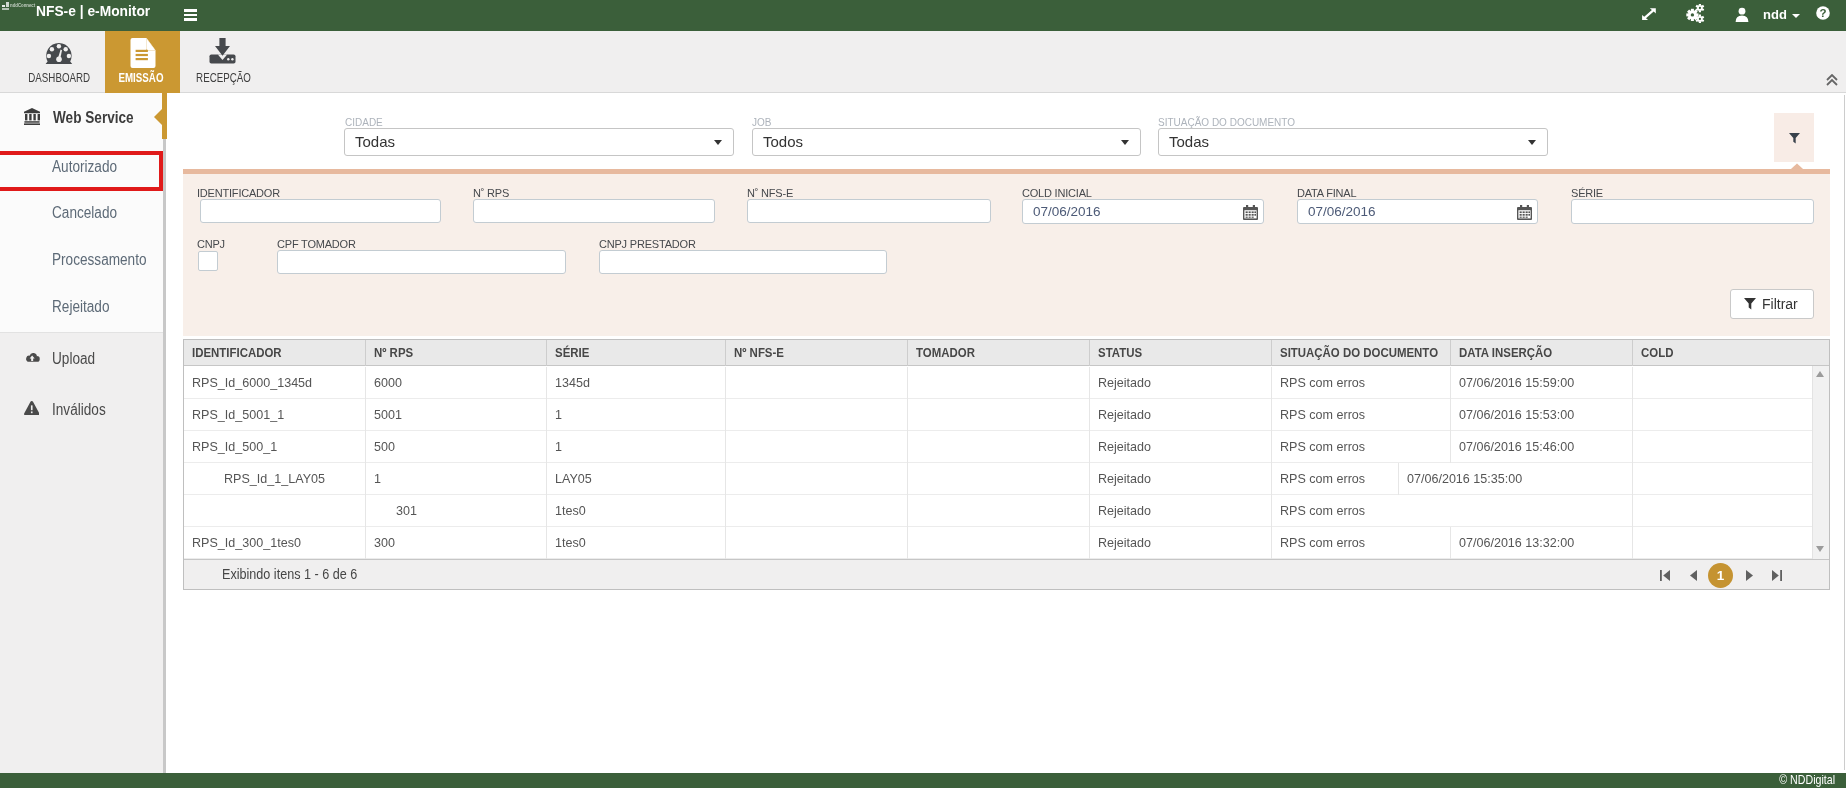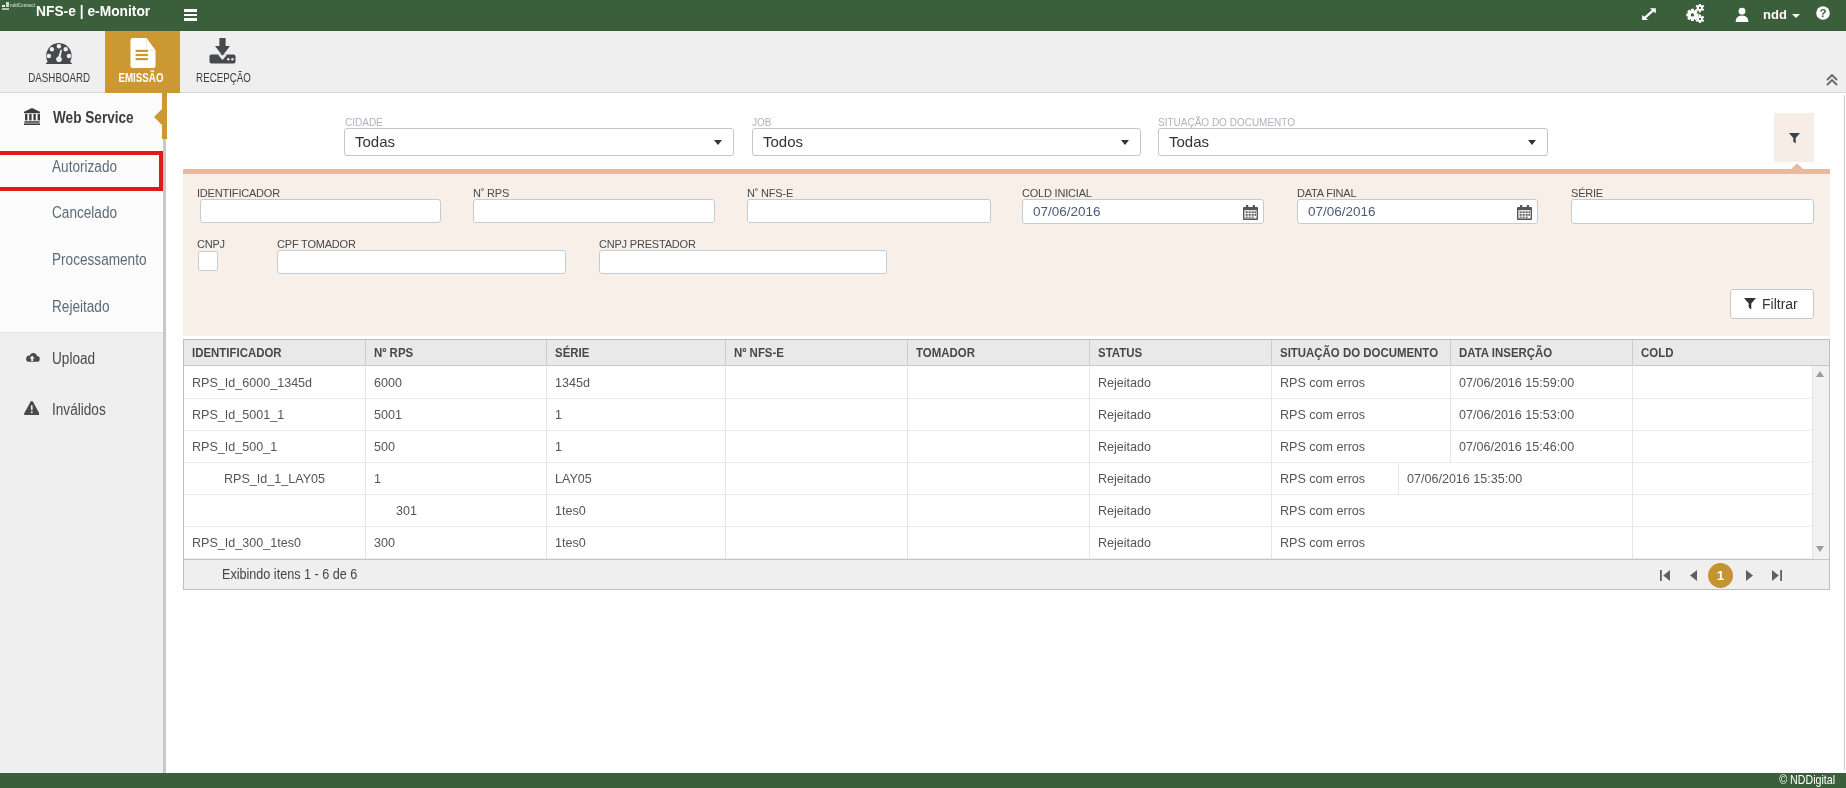--- a/index.html
+++ b/index.html
@@ -361,20 +361,21 @@
     <div class="bcell" style="left:1448px;width:181px;"></div>
   </div>
   <div class="row" style="top:160px;">
     <div class="bcell" style="left:0;width:181px;border-left:none;"><s>RPS_Id_300_1tes0</s></div>
     <div class="bcell" style="left:181px;width:181px;"><s>300</s></div>
     <div class="bcell" style="left:362px;width:179px;"><s>1tes0</s></div>
     <div class="bcell" style="left:541px;width:182px;"></div>
     <div class="bcell" style="left:723px;width:182px;"></div>
     <div class="bcell" style="left:905px;width:182px;"><s>Rejeitado</s></div>
     <div class="bcell" style="left:1087px;width:179px;"><s>RPS com erros</s></div>
+    <div class="bcell" style="left:1266px;width:182px;"><s>07/06/2016 13:32:00</s></div>
     <div class="bcell" style="left:1448px;width:181px;"></div>
   </div>
 </div>
 
 <div class="abs" style="left:1812px;top:366px;width:17px;height:193px;background:#f1f1f1;border-left:1px solid #e3e3e3;"></div>
 <div class="abs" style="left:1816px;top:371px;width:0;height:0;border-left:4.5px solid transparent;border-right:4.5px solid transparent;border-bottom:6px solid #9b9b9b;"></div>
 <div class="abs" style="left:1816px;top:546px;width:0;height:0;border-left:4.5px solid transparent;border-right:4.5px solid transparent;border-top:6px solid #9b9b9b;"></div>
 
 <div class="abs" style="left:184px;top:559px;width:1645px;height:30px;background:#f0efef;border-top:1px solid #c6c6c6;"></div>
 <div class="abs" style="left:222px;top:566px;font-size:14px;color:#464646;"><span class="sx" style="transform:scaleX(.9);">Exibindo itens 1 - 6 de 6</span></div>

